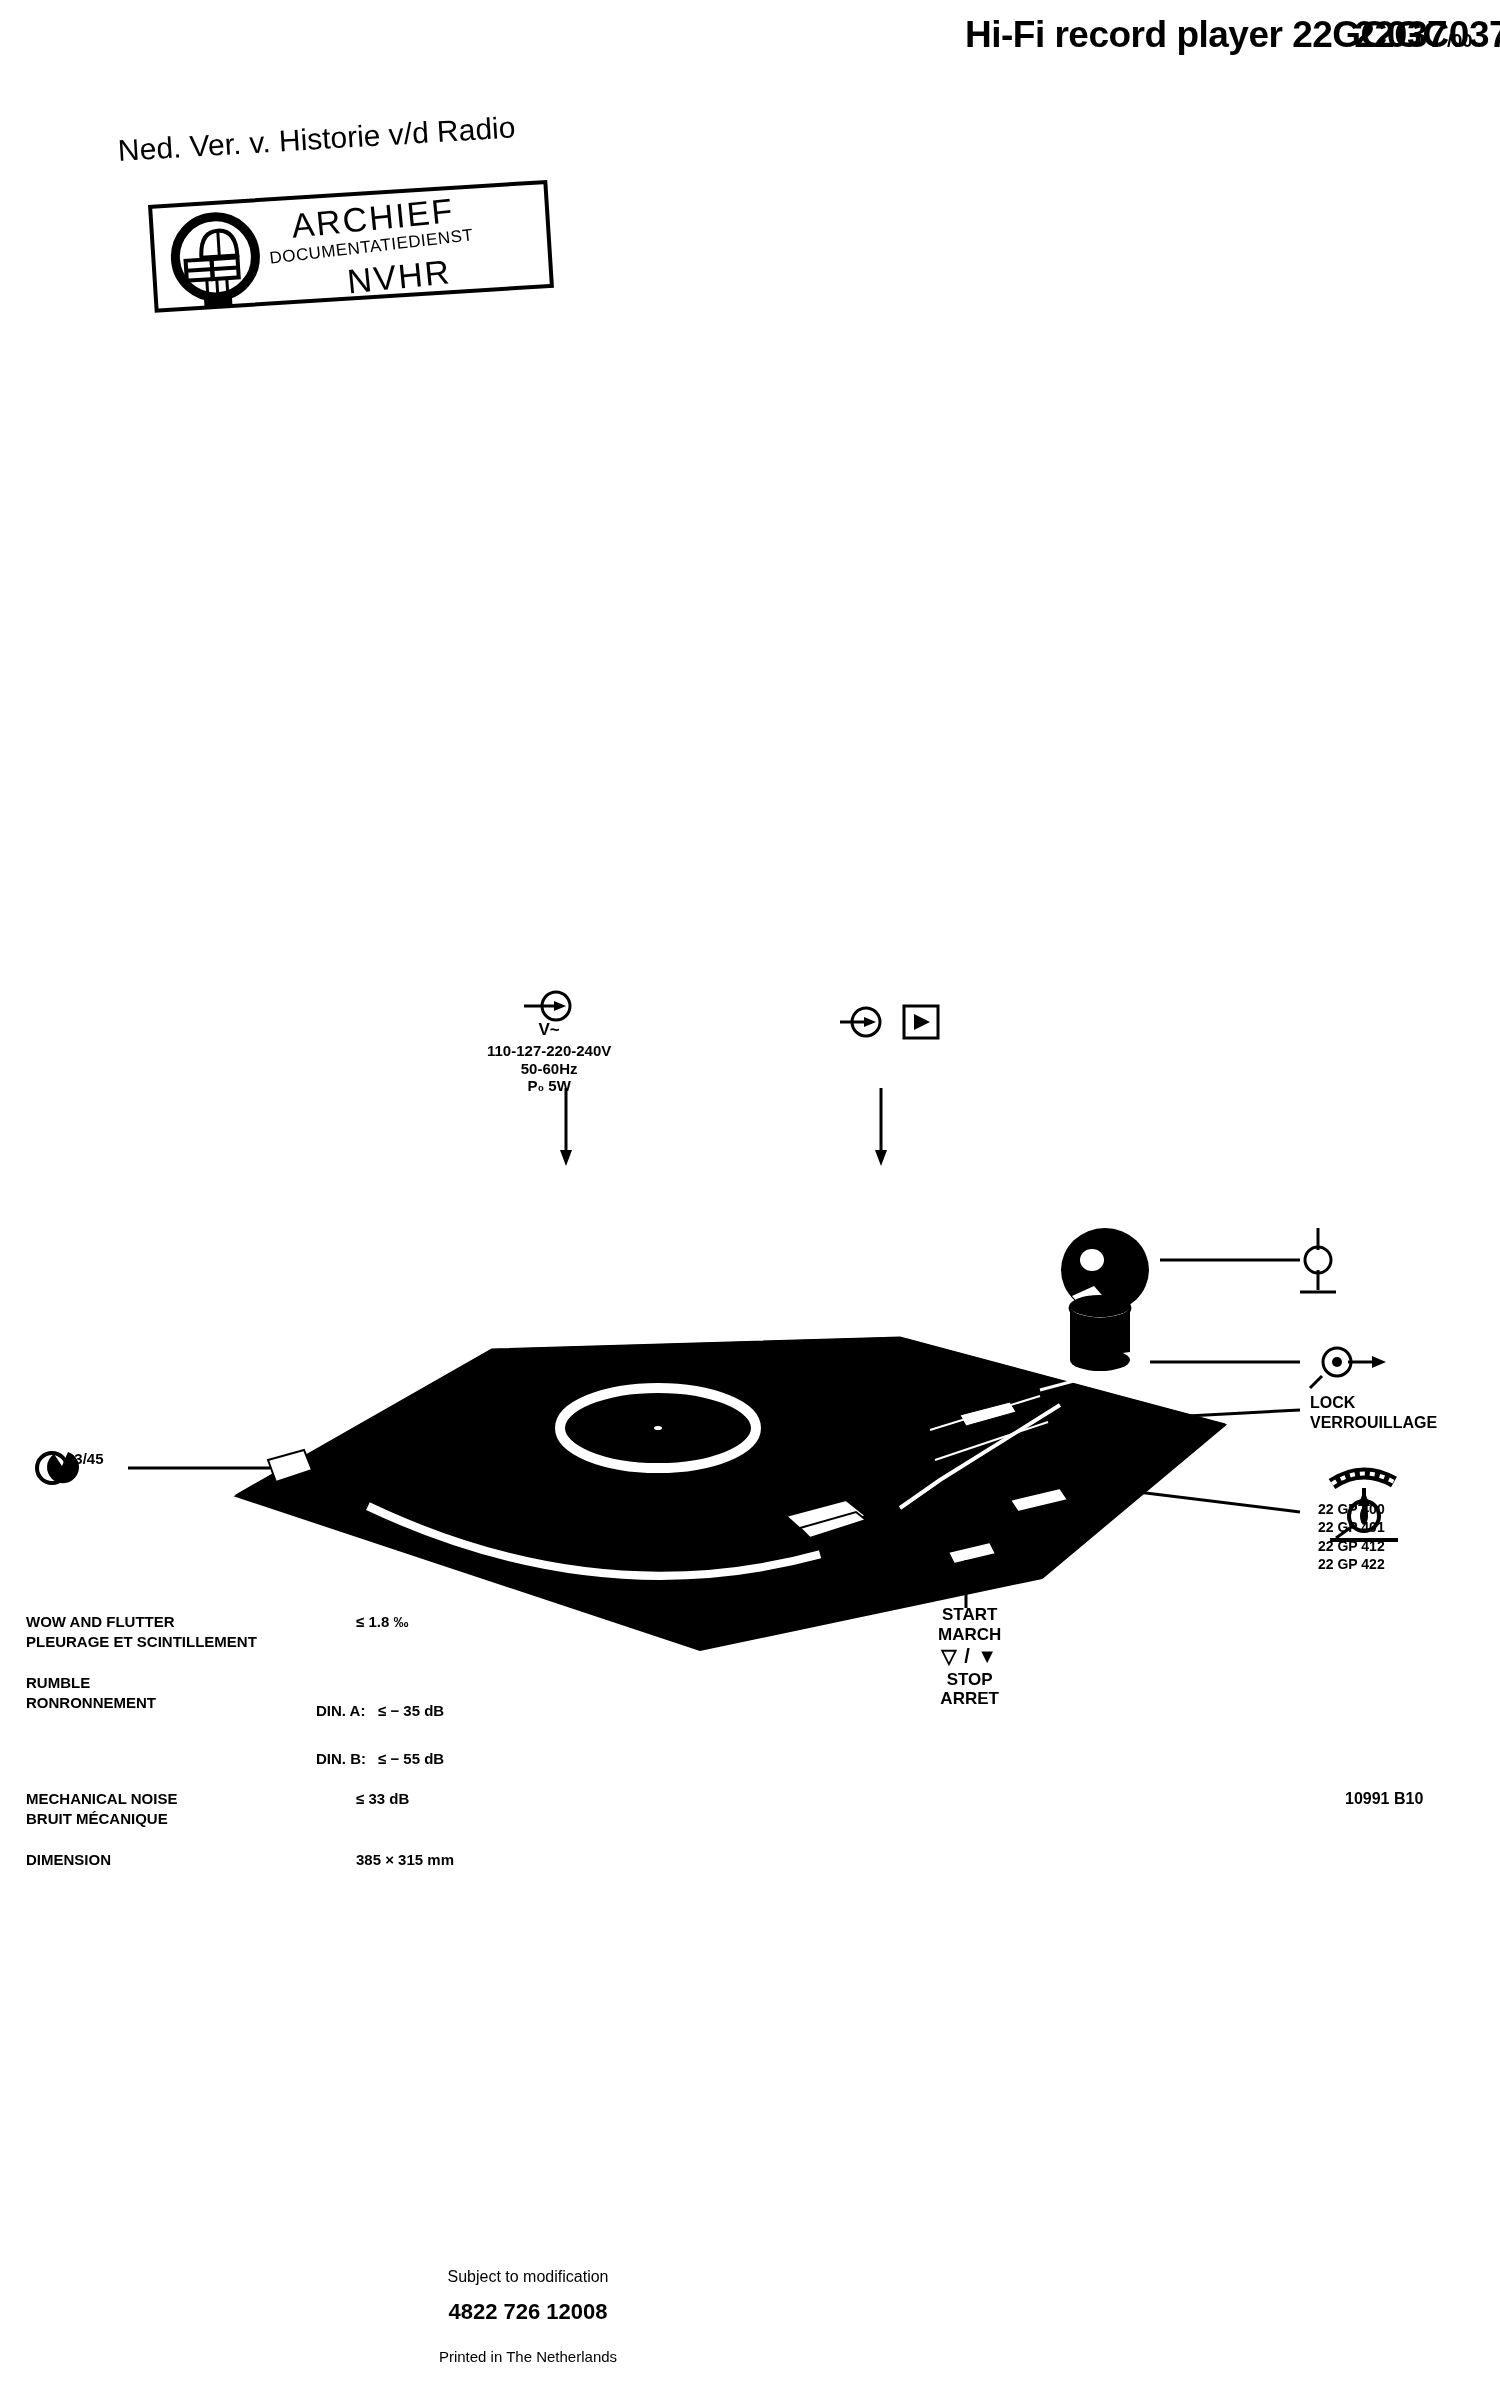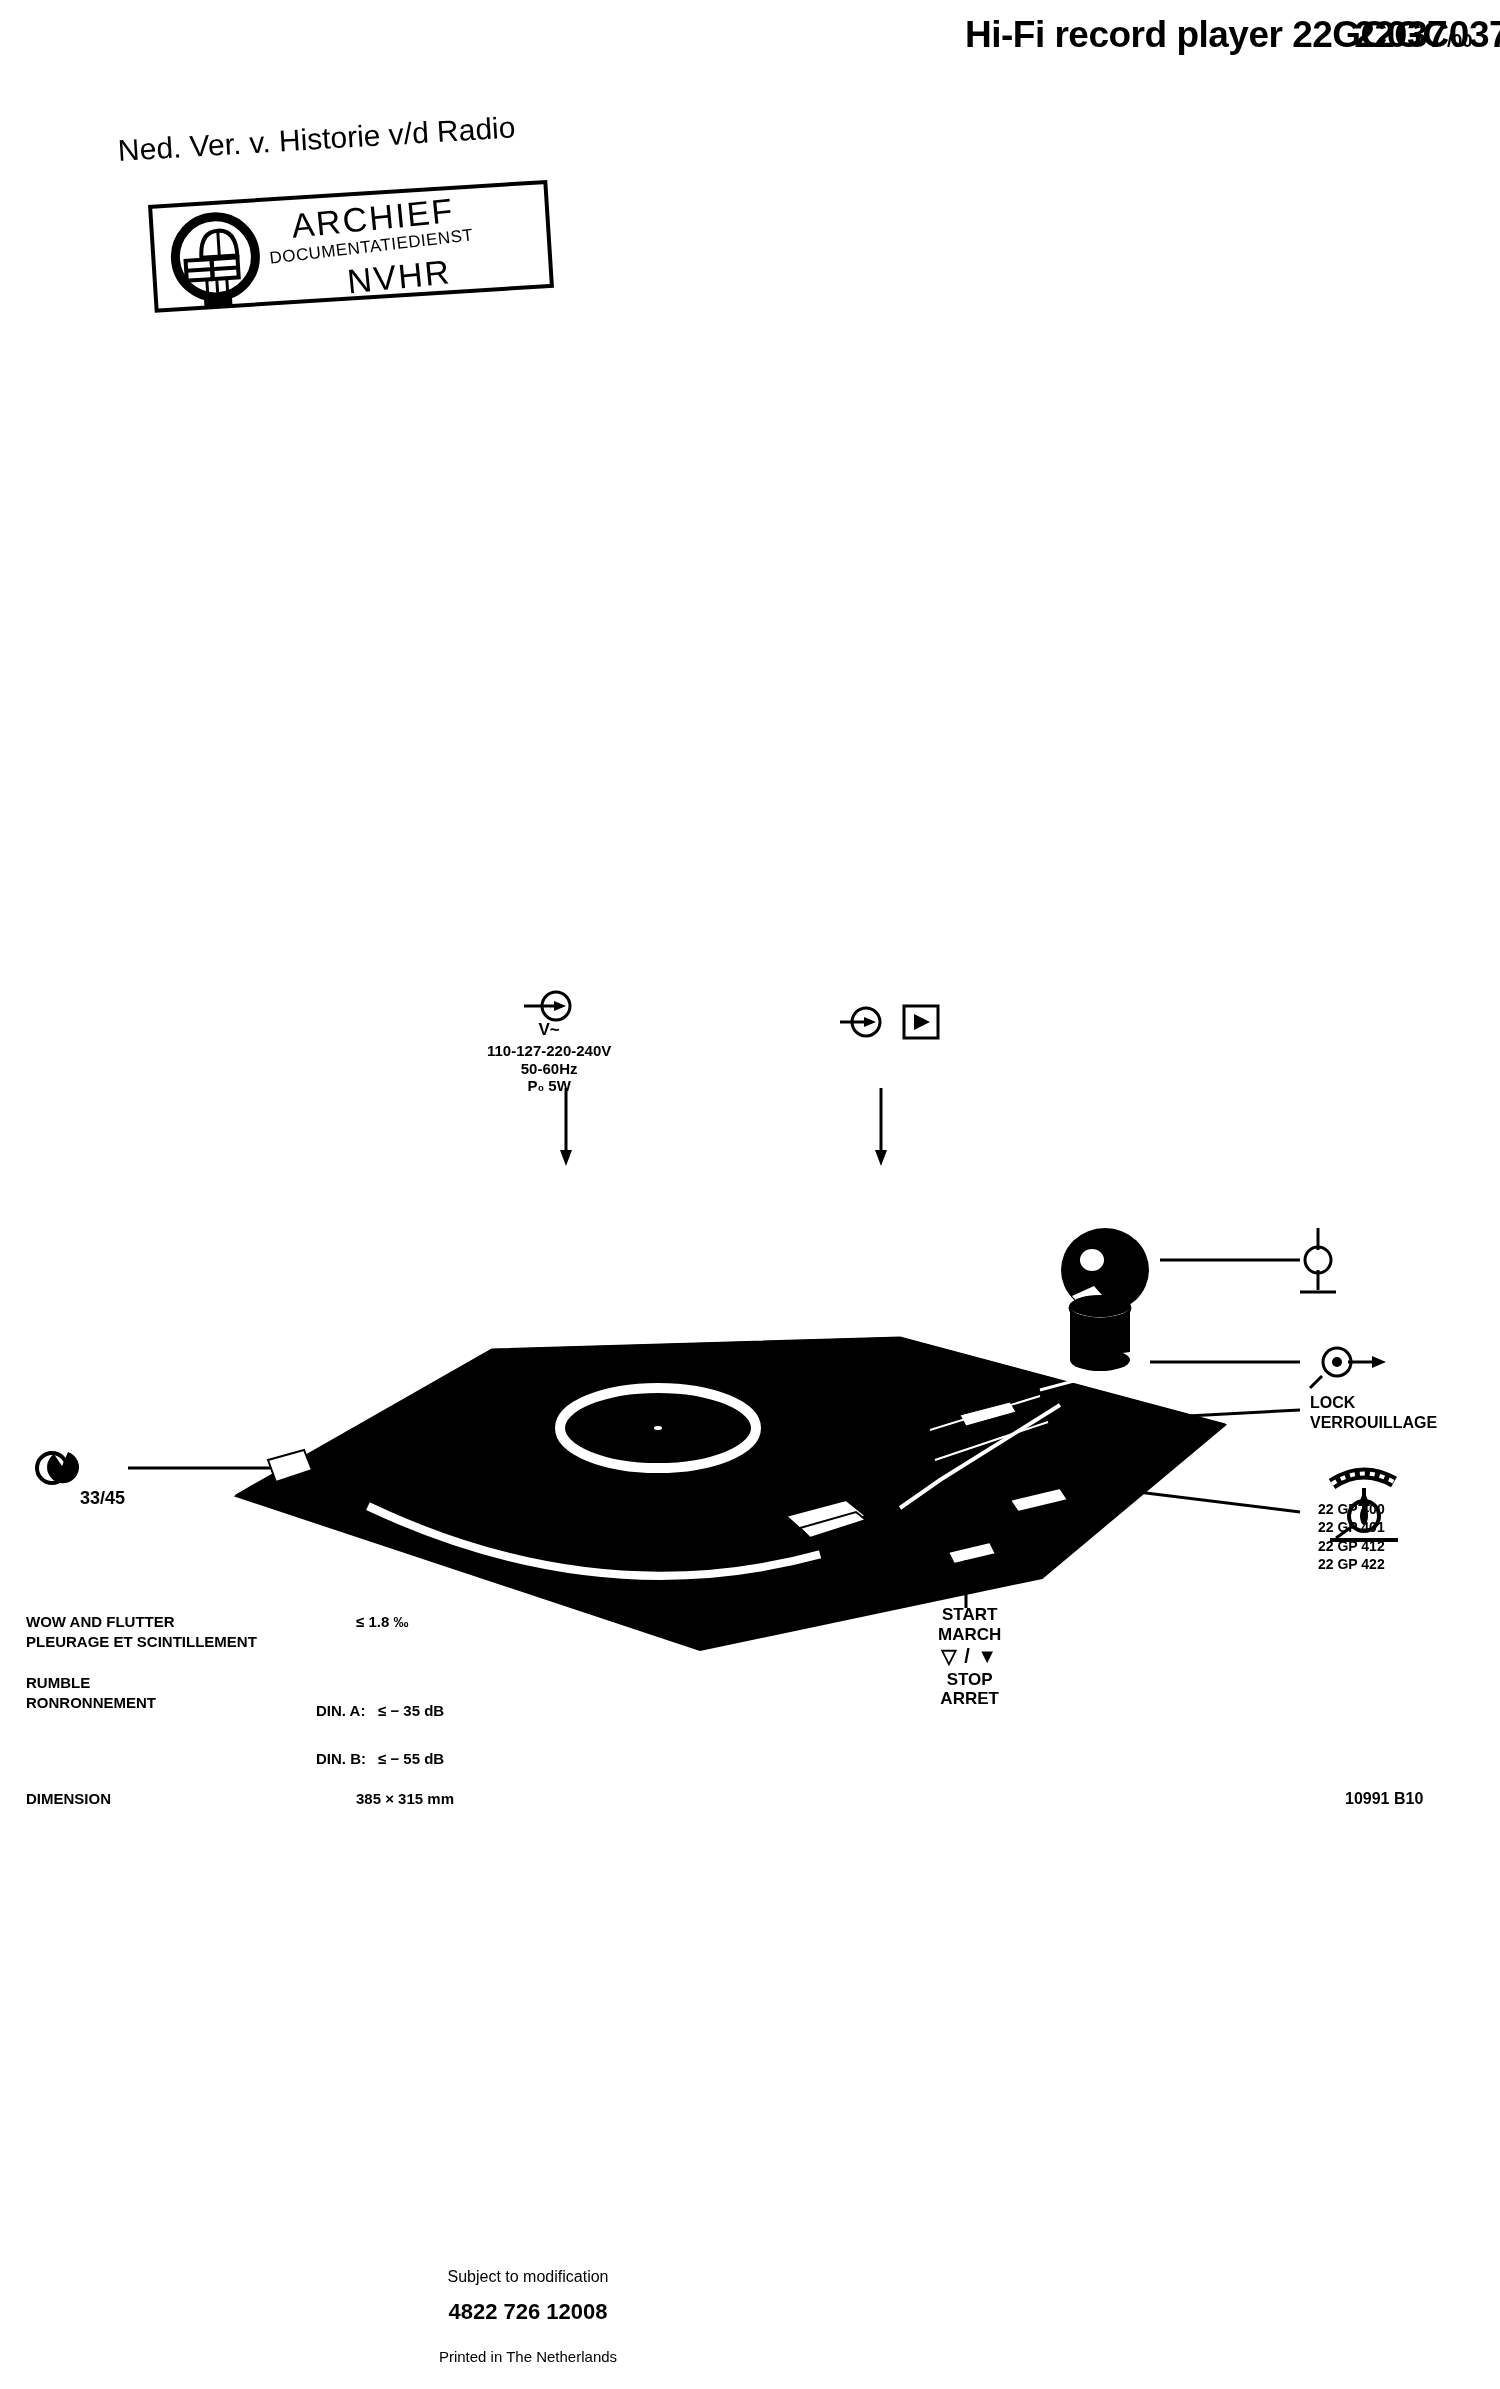--- a/index.html
+++ b/index.html
@@ -127,24 +127,23 @@
     top: 60px;
     text-align: center;
   }
   .mains-label .sym-row {
     font-size: 17px;
     margin-bottom: 2px;
   }
   .mains-label .v-line { font-size: 15px; }
 
   .speed-label {
-    left: 80px;
+    left: 66px;
     top: 490px;
-    font-size: 18px;
-    margin-top: 38px;
+    font-size: 15px;
   }
 
   .lock-label {
     left: 1310px;
     top: 433px;
     font-size: 16px;
     line-height: 1.25;
   }
 
   .cart-label {
@@ -414,20 +413,29 @@
     <div class="spec-names">
       <div>RUMBLE</div>
       <div>RONRONNEMENT</div>
     </div>
     <div class="spec-vals">
       <span class="vrow"><span class="din-key">DIN. A:</span><span>≤ − 35 dB</span></span>
       <span class="vrow"><span class="din-key">DIN. B:</span><span>≤ − 55 dB</span></span>
     </div>
   </div>
 
+  <div class="spec-row">
+    <div class="spec-names">
+      <div>MECHANICAL NOISE</div>
+      <div>BRUIT MÉCANIQUE</div>
+    </div>
+    <div class="spec-vals ind">
+      <span class="vrow">≤   33 dB</span>
+    </div>
+  </div>
 
   <div class="spec-row">
     <div class="spec-names">
       <div>DIMENSION</div>
     </div>
     <div class="spec-vals ind">
       <span class="vrow">385 × 315 mm</span>
     </div>
   </div>
 

